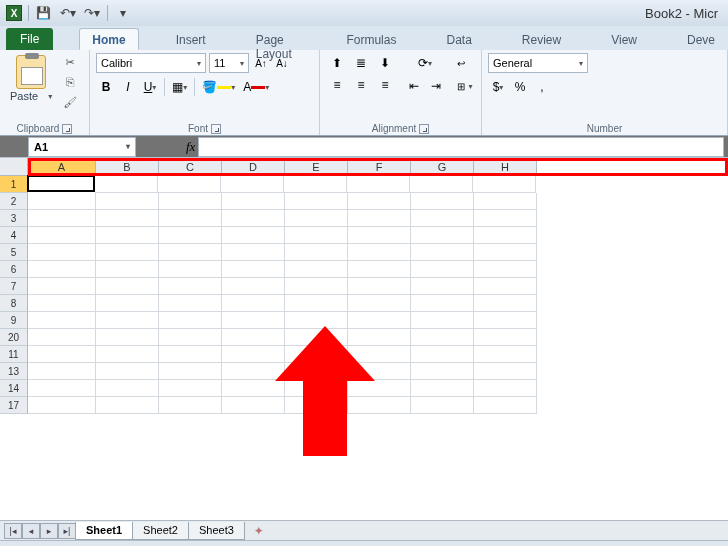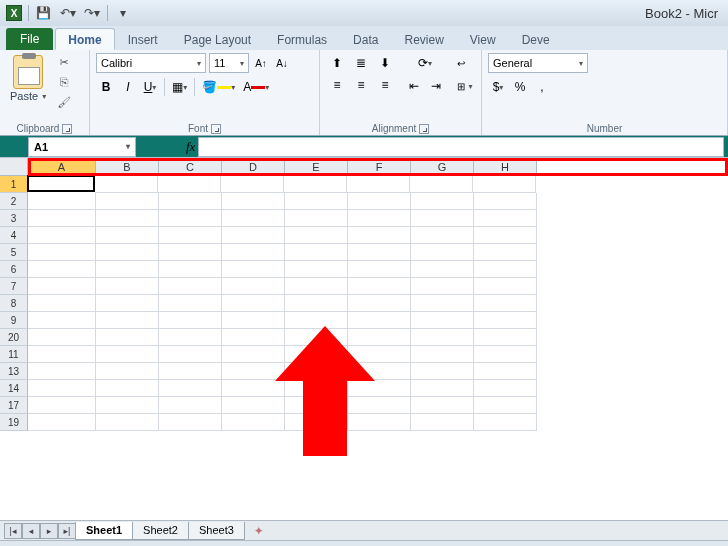--- a/index.html
+++ b/index.html
@@ -5,58 +5,58 @@
 * { margin:0; padding:0; box-sizing:border-box; font-family:"Segoe UI",Tahoma,sans-serif; }
 body { background:#fff; width:728px; height:546px; overflow:hidden; position:relative; }
 
 .titlebar { height:26px; background:linear-gradient(#e8f0f8,#d0dce8); display:flex; align-items:center; padding:0 6px; font-size:11px; }
 .titlebar .icon-xl { width:16px; height:16px; background:#2a7030; color:#fff; font-size:10px; font-weight:bold; display:flex; align-items:center;justify-content:center; border:1px solid #1a5020;}
 .qat { display:flex; gap:6px; margin-left:6px; align-items:center;}
 .qat-btn { width:18px; height:18px; display:flex; align-items:center; justify-content:center; color:#444; cursor:pointer; font-size:12px;}
 .qat-sep { width:1px; height:16px; background:#a0b0c0; }
 .title-text { flex:1; text-align:right; padding-right:4px; font-size:13px; color:#333;}
 
-.ribbon-tabs { height:24px; background:#dce6f0; display:flex; align-items:flex-end; padding-left:6px; font-size:12px;}
+.ribbon-tabs { height:24px; background:#dce6f0; display:flex; align-items:flex-end; padding-left:6px; font-size:12px;gap:24px;}
 .file-tab { background:#1e7030; color:#fff; padding:4px 14px; height:22px; border-radius:3px 3px 0 0; cursor:pointer; margin-right:2px; font-size:12px;}
 .rtab { padding:4px 12px; height:22px; color:#4a5a6a; cursor:pointer; border:1px solid transparent;}
 .rtab.active { background:#f6f9fc; border:1px solid #b0c0d0; border-bottom:1px solid #f6f9fc; border-radius:3px 3px 0 0; color:#3a6090; font-weight:bold;}
 
 .ribbon { height:86px; background:#f2f6fa; border-bottom:1px solid #9ab; display:flex;}
 .rgroup { border-right:1px solid #c4d2e0; padding:3px 6px 0; display:flex; flex-direction:column;}
 .rgroup-body{ flex:1; display:flex; gap:4px; align-items:flex-start;}
 .rgroup-label { font-size:10px; color:#5a6a7a; text-align:center; padding:1px 0; display:flex; justify-content:center; align-items:center; gap:3px;}
 .dialog-launcher { width:10px; height:10px; border:1px solid #8898a8; display:inline-block; position:relative; cursor:pointer;}
 .dialog-launcher::after{content:"";position:absolute;right:1px;bottom:1px;width:3px;height:3px;border-right:1px solid #556;border-bottom:1px solid #556;}
 
 .paste-btn{display:flex;flex-direction:column;align-items:center;cursor:pointer;padding:2px 4px;}
 .paste-icon{width:30px;height:34px;background:#f9e2a8;border:1px solid #caa040;border-radius:3px;position:relative;}
 .paste-icon::before{content:"";position:absolute;top:-3px;left:8px;width:14px;height:6px;background:#888;border-radius:2px;}
 .paste-icon::after{content:"";position:absolute;bottom:3px;left:4px;width:20px;height:16px;background:#fff;border:1px solid #999;}
-.paste-label{font-size:11px;color:#345;margin-top:1px;display:flex;align-items:center;gap:4px;}
+.paste-label{font-size:11px;color:#345;margin-top:1px;display:flex;align-items:center;gap:10px;}
 .mini-col{display:flex;flex-direction:column;gap:2px;}
 .mini-btn{width:20px;height:18px;cursor:pointer;display:flex;align-items:center;justify-content:center;font-size:11px;color:#555;}
 
 .font-row1{display:flex;gap:3px;align-items:center;}
 .font-name{width:110px;height:20px;border:1px solid #a8b8c8;background:#fff;font-size:11px;padding:0 4px;display:flex;align-items:center;justify-content:space-between;cursor:pointer;}
 .font-size{width:40px;height:20px;border:1px solid #a8b8c8;background:#fff;font-size:11px;padding:0 4px;display:flex;align-items:center;justify-content:space-between;cursor:pointer;}
 .dd-arrow{font-size:8px;color:#555;}
 .grow-btn{width:18px;height:18px;border:1px solid transparent;cursor:pointer;display:flex;align-items:center;justify-content:center;font-size:10px;}
 .font-row2{display:flex;gap:2px;margin-top:4px;}
 .ribbtn{min-width:20px;height:20px;cursor:pointer;display:flex;align-items:center;justify-content:center;font-size:12px;border:1px solid transparent;padding:0 2px;}
 .sep{width:1px;height:18px;background:#c0cdd8;margin:1px 2px;}
 .color-bar{width:14px;height:3px;display:block;}
 
 .align-grid{display:grid;grid-template-columns:repeat(3,22px);grid-auto-rows:20px;gap:2px;}
 .align-extra{display:flex;flex-direction:column;gap:3px;margin-left:4px;}
 .wrap-btn{height:20px;display:flex;align-items:center;gap:3px;font-size:10px;cursor:pointer;padding:0 3px;}
 
 .num-fmt{width:100px;height:20px;border:1px solid #a8b8c8;background:#fff;font-size:11px;padding:0 4px;display:flex;align-items:center;justify-content:space-between;cursor:pointer;}
 .num-row2{display:flex;gap:2px;margin-top:4px;}
 
-.namebox-row{height:22px;display:flex;align-items:center;background:#0f766e;border-bottom:1px solid #b8c4d0;font-size:11px;}
+.namebox-row{height:22px;display:flex;align-items:center;background:#737373;border-bottom:1px solid #b8c4d0;font-size:11px;}
 .name-box{width:108px;height:20px;margin-left:28px;background:#fff;border:1px solid #a8b8c8;display:flex;align-items:center;padding:0 5px;justify-content:space-between;font-weight:bold;}
 .fx-lbl{margin-left:50px;font-style:italic;font-family:"Times New Roman",serif;font-size:13px;}
 .fbar{flex:1;height:20px;background:#fff;border:1px solid #a8b8c8;margin-left:3px;margin-right:4px;}
 
 .grid-area{position:relative;height:362px;overflow:hidden;background:#fff;}
 .col-headers{display:flex;position:absolute;top:0;left:0;right:0;height:18px;}
 .corner{width:28px;height:18px;background:#e8ecf0;border-right:1px solid #b0bac4;border-bottom:1px solid #b0bac4;}
 .colh{height:18px;background:#e8ecf0;border-right:1px solid #b0bac4;border-bottom:1px solid #b0bac4;text-align:center;font-size:11px;line-height:18px;color:#333;cursor:pointer;}
 .colh.selected{background:#ffd060;}
 .highlight-box{position:absolute;top:0;left:28px;right:0;height:18px;border:3px solid #ff0000;pointer-events:none;z-index:10;}
@@ -390,31 +390,20 @@
         <div class="rowh">17</div>
         <div class="cell" style="width: 68px;"></div>
         <div class="cell" style="width: 63px;"></div>
         <div class="cell" style="width: 63px;"></div>
         <div class="cell" style="width: 63px;"></div>
         <div class="cell" style="width: 63px;"></div>
         <div class="cell" style="width: 63px;"></div>
         <div class="cell" style="width: 63px;"></div>
         <div class="cell" style="width: 63px;"></div>
       </div>
-      <div class="grow">
-        <div class="rowh">19</div>
-        <div class="cell" style="width: 68px;"></div>
-        <div class="cell" style="width: 63px;"></div>
-        <div class="cell" style="width: 63px;"></div>
-        <div class="cell" style="width: 63px;"></div>
-        <div class="cell" style="width: 63px;"></div>
-        <div class="cell" style="width: 63px;"></div>
-        <div class="cell" style="width: 63px;"></div>
-        <div class="cell" style="width: 63px;"></div>
-      </div>
     </div>
 
   <svg class="arrow-overlay" width="100" height="130" viewBox="0 0 100 130">
     <polygon points="50,0 100,55 72,55 72,130 28,130 28,55 0,55" fill="#ff0000"></polygon>
   </svg>
 </div>
 
 <div class="sheet-nav">
   <div class="nav-btns">
     <div class="nav-btn">|◂</div>

